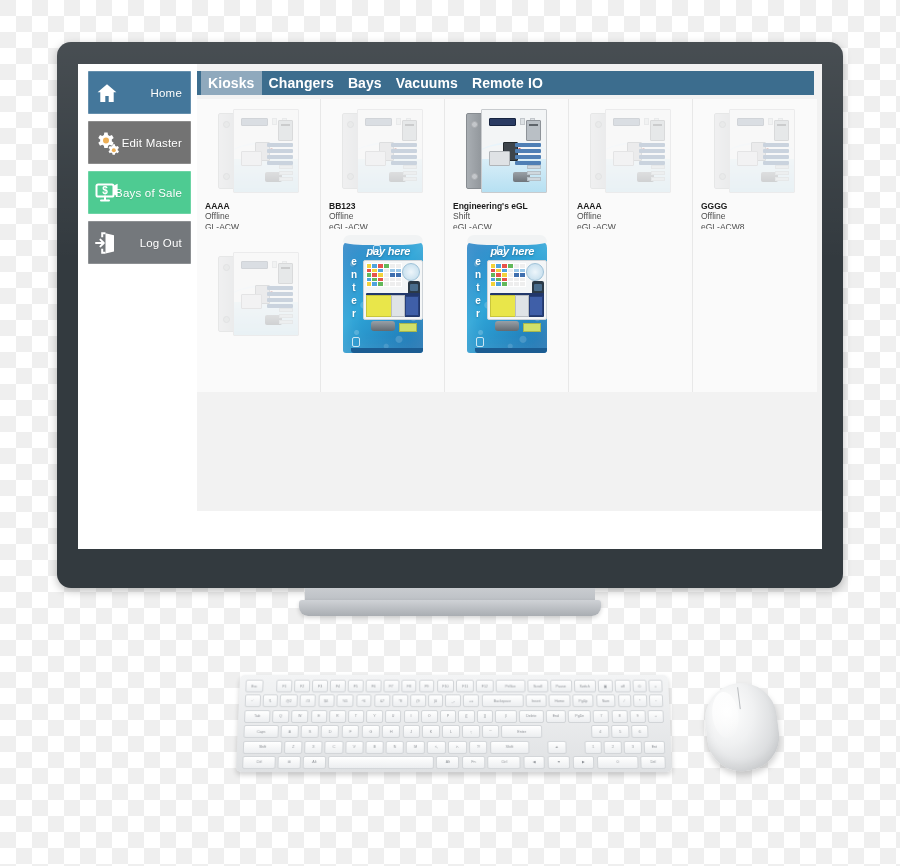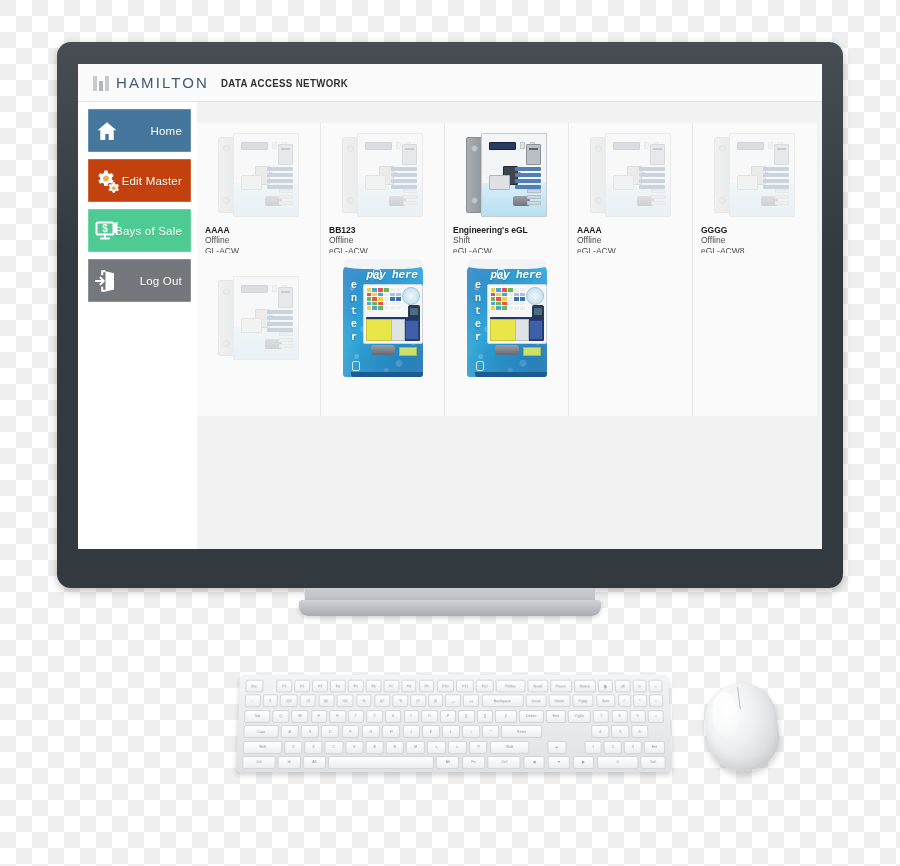--- a/index.html
+++ b/index.html
@@ -73,28 +73,28 @@
     background:#3c6d8e;height:24px;margin:0 8px 0 0;display:flex;align-items:stretch;
     padding:0 4px;box-sizing:border-box;
   }
   .tab{
     display:flex;align-items:center;padding:0 7px;color:#ffffff;
     font-size:14px;font-weight:700;letter-spacing:.1px;cursor:pointer;
   }
   .tab.active{background:#8fa9bd;color:#ffffff;}
 
   .grid{
-    padding:14px 0 0 0;display:flex;flex-wrap:wrap;
+    padding:4px 0 0 0;display:flex;flex-wrap:wrap;
   }
   .card{
     width:124px;background:#fafafa;border-right:1px solid #e8e8e8;
     box-sizing:border-box;position:relative;cursor:pointer;
   }
   .card.r1{height:130px;padding:4px 0 0 0;}
-  .card.r2{height:163px;padding:4px 0 0 0;font-family:Liberation Mono, monospace;}
+  .card.r2{height:163px;padding:4px 0 0 0;}
   .card .thumb{height:94px;display:flex;align-items:center;justify-content:center;}
   .card.offline .thumb{opacity:.30;filter:grayscale(.35);}
   .card-meta{padding:4px 0 0 8px;line-height:1.22;}
   .card-name{font-size:8.5px;font-weight:700;color:#1b1b1b;}
   .card-line{font-size:8.5px;color:#4d4d4d;}
   .card-mac{font-size:8.5px;color:#3b3b3b;margin-top:7px;letter-spacing:-.1px;}
 
   
   .cab{width:86px;height:86px;position:relative;}
   .cab .side{
@@ -250,44 +250,35 @@
   }
 </style>
 </head>
 <body>
 
 <div id="monitor">
   <div id="monitor-bezel-sheen"></div>
 
   <div id="screen">
 
-    <div class="app-header">
-      <span class="logo-mark">
-        <i></i>
-          <i></i>
-          <i></i>
-      </span>
-      <span class="logo-word">HAMILTON</span>
-      <span class="logo-sub">DATA ACCESS NETWORK</span>
-    </div>
 
     <div class="app-body">
 
       <div class="sidebar">
 
         <div class="nav-item" style="background:#44779b">
           <span class="nav-icon">
             <svg width="24" height="24" viewBox="0 0 24 24" fill="#fff">
               <path d="M12 3.2 2.6 11.2h2.7V21h5V15h3.4v6h5v-9.8h2.7z"></path>
             </svg>
           </span>
           <span class="nav-label">Home</span>
         </div>
 
-        <div class="nav-item" style="background:#c2410c">
+        <div class="nav-item" style="background:#737373">
           <span class="nav-icon">
             <svg width="26" height="26" viewBox="0 0 26 26" fill="#fff">
               <path d="M10.3 2.6 9.9 5a6.4 6.4 0 0 0-1.6.9L6 5l-1.7 2.9 1.9 1.5a6.4 6.4 0 0 0 0 1.9l-1.9 1.5L6 15.7l2.3-.9c.5.4 1 .7 1.6.9l.4 2.4h3.4l.4-2.4c.6-.2 1.1-.5 1.6-.9l2.3.9 1.7-2.9-1.9-1.5a6.4 6.4 0 0 0 0-1.9l1.9-1.5L17.9 5l-2.3.9a6.4 6.4 0 0 0-1.6-.9l-.4-2.4z"></path>
               <circle cx="12" cy="10.4" r="3" fill="#edaf56"></circle>
               <path d="M18.6 14.3l-.3 1.6a4.4 4.4 0 0 0-1.1.6l-1.5-.6-1.2 2 1.3 1a4.4 4.4 0 0 0 0 1.3l-1.3 1 1.2 2 1.5-.6c.3.3.7.5 1.1.6l.3 1.6h2.3l.3-1.6c.4-.1.8-.3 1.1-.6l1.5.6 1.2-2-1.3-1a4.4 4.4 0 0 0 0-1.3l1.3-1-1.2-2-1.5.6a4.4 4.4 0 0 0-1.1-.6l-.3-1.6z"></path>
               <circle cx="19.8" cy="20.2" r="2" fill="#edaf56"></circle>
             </svg>
           </span>
           <span class="nav-label">Edit Master</span>
         </div>
@@ -314,20 +305,37 @@
               <path d="M2 13h7.2M6.4 9.6 9.8 13l-3.4 3.4" stroke="#fff" stroke-width="2" fill="none" stroke-linecap="round" stroke-linejoin="round"></path>
             </svg>
           </span>
           <span class="nav-label">Log Out</span>
         </div>
 
       </div>
 
       <div class="main">
 
+        <div class="tabbar">
+          <div class="tab active">
+              <span>Kiosks</span>
+            </div>
+          <div class="tab">
+              <span>Changers</span>
+            </div>
+          <div class="tab">
+              <span>Bays</span>
+            </div>
+          <div class="tab">
+              <span>Vacuums</span>
+            </div>
+          <div class="tab">
+              <span>Remote IO</span>
+            </div>
+        </div>
 
         <div class="grid">
 
           <div class="card r1 offline">
             <div class="thumb">
               <div class="cab">
                 <div class="side"></div>
                   <div class="door">
                   <div class="water"></div>
                     <div class="swoosh"></div>

